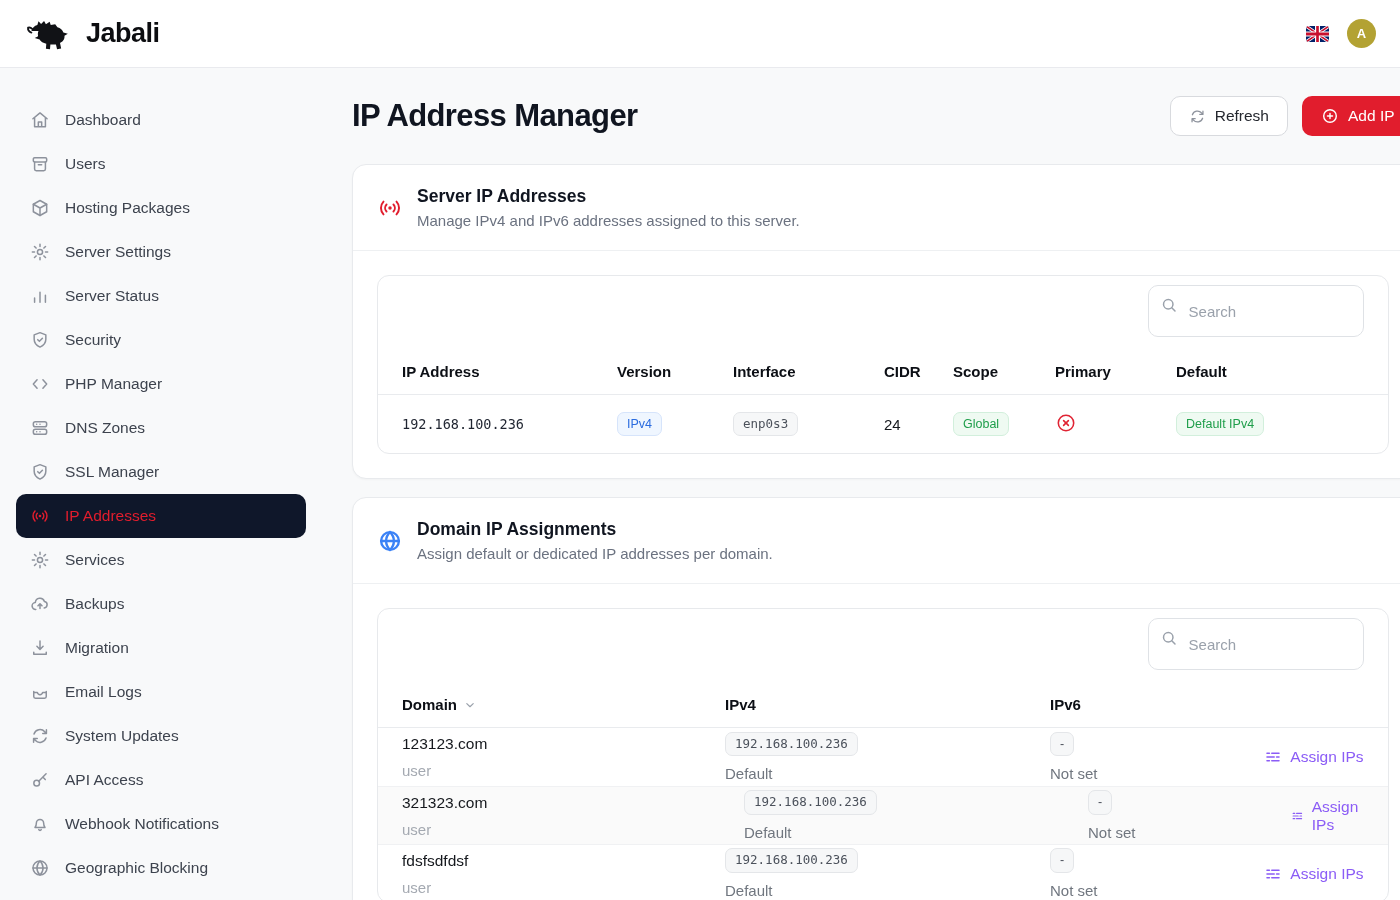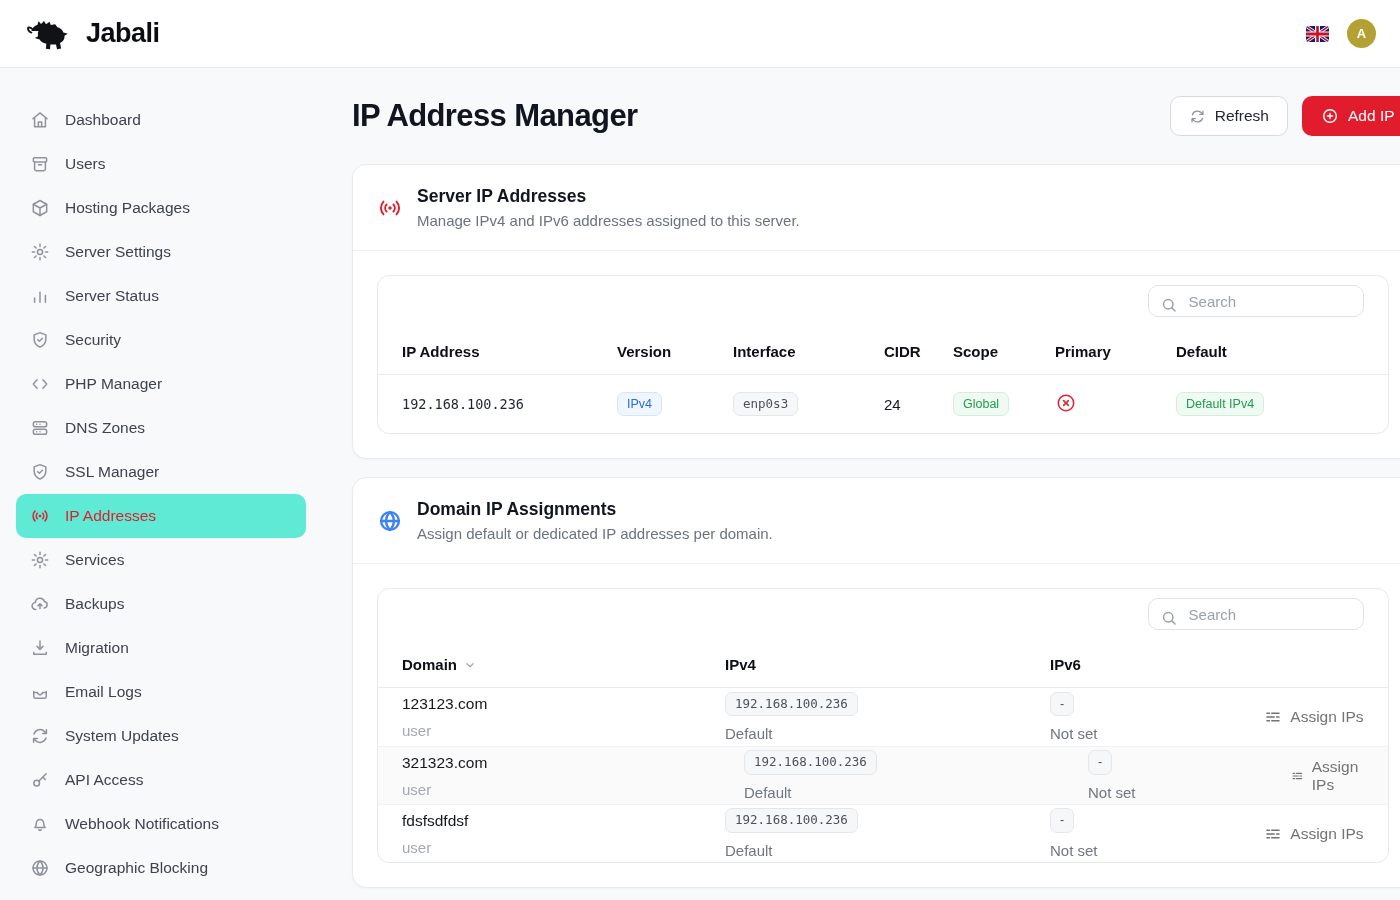--- a/index.html
+++ b/index.html
@@ -15,21 +15,21 @@
   .flag { width:23px; height:16px; border-radius:3px; overflow:hidden; display:block; }
   .avatar { width:29px; height:29px; border-radius:50%; background:#b3a233; color:#fff;
     font-size:13px; font-weight:700; display:flex; align-items:center; justify-content:center; }
 
   
   .shell { display:flex; height:836px; }
   .sidebar { width:322px; flex:0 0 322px; padding:30px 16px 0 16px; }
   .side-item { height:44px; display:flex; align-items:center; gap:15px; padding:0 14px;
     border-radius:10px; color:#3d434e; font-size:15.5px; cursor:pointer; }
   .side-item .icn { width:20px; height:20px; color:#8d929c; flex:0 0 20px; display:flex; }
-  .side-item.active { background:#5eead4; color:#e11d2d; font-weight:500; }
+  .side-item.active { background:#0f172a; color:#e11d2d; font-weight:500; }
   .side-item.active .icn { color:#e11d2d; }
   .icn svg { width:100%; height:100%; }
 
   
   .main { flex:1; padding:28px 32px 12px 30px; }
   .title-row { display:flex; align-items:center; justify-content:space-between; margin-bottom:28px; }
   .page-title { font-size:31px; font-weight:800; letter-spacing:-0.6px; color:#101520; }
   .actions { display:flex; gap:14px; }
   .btn { height:40px; border-radius:10px; display:inline-flex; align-items:center; gap:9px;
     padding:0 18px; font-size:15.5px; cursor:pointer; border:1px solid transparent;
@@ -46,21 +46,21 @@
   .card-icn { width:26px; height:26px; display:flex; }
   .card-icn.red { color:#e11d2d; }
   .card-icn.blue { color:#3b82f6; }
   .card-titles h2 { font-size:17.5px; font-weight:700; color:#101520; margin-bottom:5px; }
   .card-titles p { font-size:15px; color:#6b7280; }
   .card-body { padding:24px; }
   .inner { border:1px solid #e7e9ec; border-radius:12px; overflow:hidden; }
   .toolbar { display:flex; justify-content:flex-end; padding:9px 24px 12px; }
   .search { position:relative; width:216px; }
   .search .icn { position:absolute; left:12px; top:11px; width:18px; height:18px; color:#9aa1ab; }
-  .search input { width:100%; height:32px; border:1px solid #dfe2e6; border-radius:10px;
+  .search input { width:100%; height:52px; border:1px solid #dfe2e6; border-radius:10px;
     padding:0 12px 0 40px; font-size:15px; color:#15181d; outline:none;
     font-family:"Liberation Sans", sans-serif; background:#fff; }
   .search input::placeholder { color:#9aa1ab; }
 
   .grid-row { display:grid; align-items:center; padding:0 24px; }
   .t1 { grid-template-columns:215px 116px 151px 69px 102px 121px 1fr; }
   .t2 { grid-template-columns:323px 325px 184px 1fr; }
   .thead { min-height:46px; border-bottom:1px solid #e9ebee; font-size:15px; font-weight:700; color:#0c0f15; }
   .trow { min-height:58px; font-size:15px; }
   .trow + .trow { border-top:1px solid #f0f1f3; }
@@ -71,21 +71,21 @@
   .badge { display:inline-block; padding:3px 9px; border-radius:7px; font-size:12.5px; line-height:1.35; }
   .b-blue { background:#eff6ff; border:1px solid #d6e4fb; color:#2b6cdf; }
   .b-gray { background:#f6f7f8; border:1px solid #e4e6e9; color:#4b515b; }
   .b-green { background:#effaf2; border:1px solid #d2efdc; color:#1e9e4a; }
   .cell-sub { color:#70767f; font-size:15px; margin-top:9px; }
   .cell-main { color:#15181d; font-size:15.5px; font-weight:500; }
   .cell-user { color:#a4a9b1; font-size:15px; margin-top:9px; }
   .cx-icn { width:22px; height:22px; color:#e02434; display:inline-flex; cursor:pointer; }
   .sort-head { display:flex; align-items:center; gap:6px; cursor:pointer; }
   .sort-head .icn { width:14px; height:14px; color:#9aa1ab; }
-  .assign { display:inline-flex; align-items:center; gap:8px; color:#737373; font-size:15.5px;
+  .assign { display:inline-flex; align-items:center; gap:8px; color:#8b5cf6; font-size:15.5px;
     font-weight:500; cursor:pointer; justify-self:end; }
   .assign .icn { width:18px; height:18px; }
 </style>
 </head>
 <body>
 
 <svg width="0" height="0" style="position:absolute">
   <defs>
     <g id="i-home">
         <path d="M3.5 10.5 12 3.5l8.5 7" fill="none" stroke="currentColor" stroke-width="1.8" stroke-linecap="round" stroke-linejoin="round"></path>

